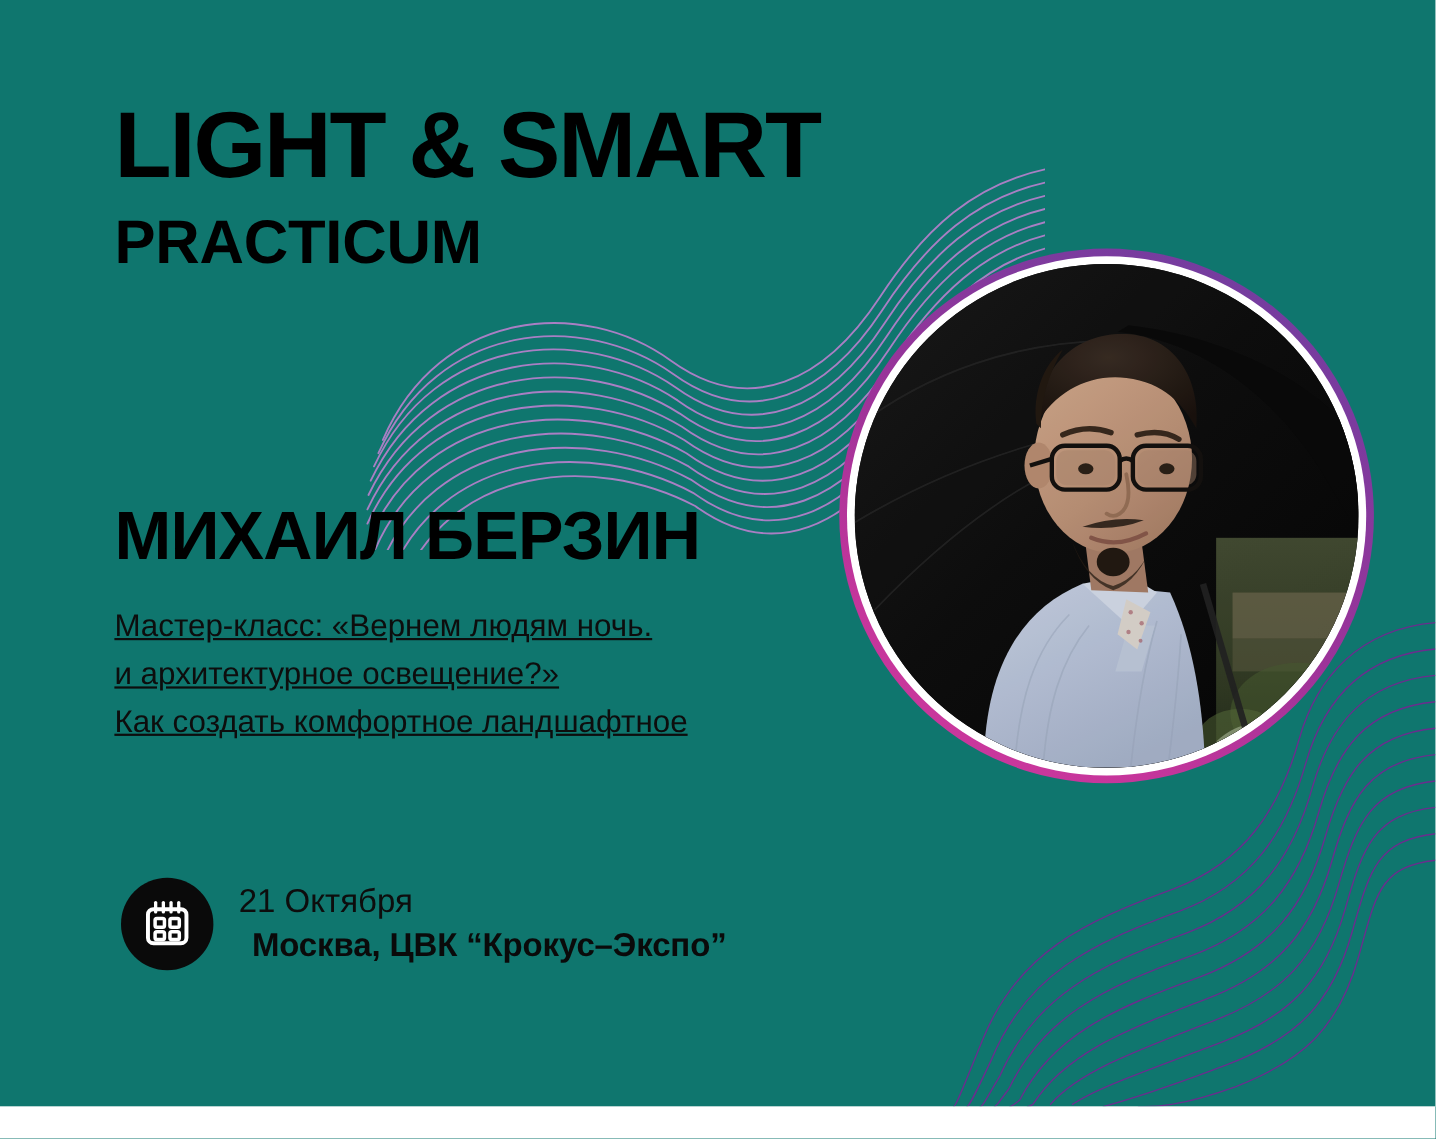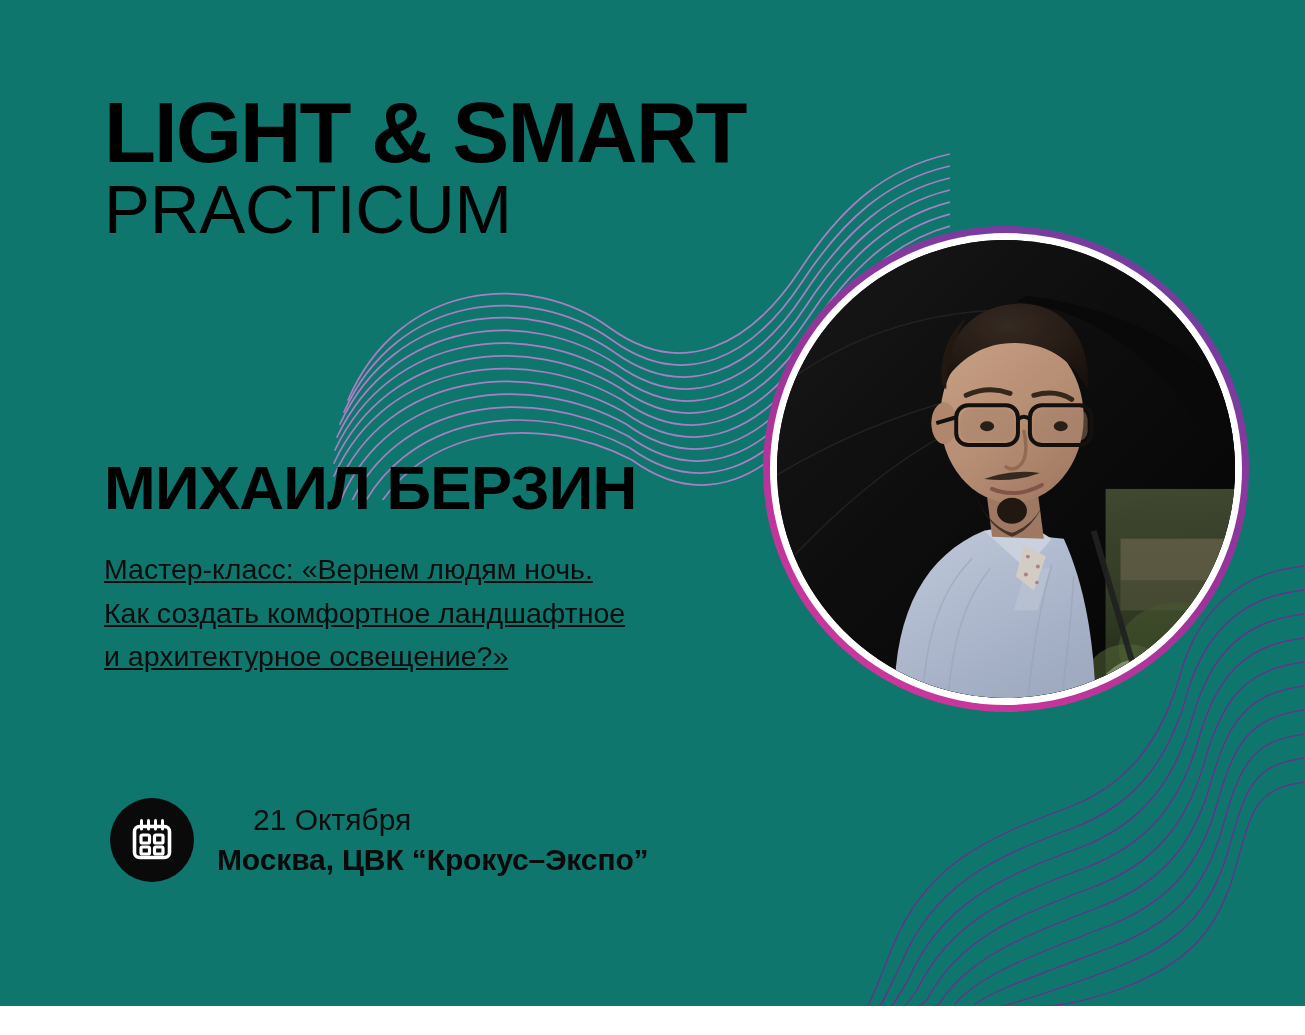--- a/index.html
+++ b/index.html
@@ -51,27 +51,27 @@
   .title-main {
     font-size: 85px;
     line-height: 0.88;
     font-weight: 800;
     letter-spacing: -0.022em;
     color: #000000;
     white-space: nowrap;
     font-stretch: condensed;
   }
   .title-sub {
-    font-size: 69px;
+    font-size: 56px;
     line-height: 1.02;
-    font-weight: 400;
+    font-weight: 700;
     letter-spacing: -0.004em;
     color: #000000;
     white-space: nowrap;
-    margin-top: 4px;
+    margin-top: 20px;
   }
 
   
   .speaker-name {
     position: absolute;
     left: 104px;
     top: 452px;
     font-size: 62px;
     font-weight: 800;
     letter-spacing: -0.012em;
@@ -115,29 +115,29 @@
     align-items: center;
     justify-content: center;
   }
   .footer-text { display: flex; flex-direction: column; gap: 2px; }
   .footer-date {
     font-size: 30px;
     font-weight: 400;
     color: #0d0d0d;
     line-height: 1.28;
     white-space: nowrap;
-    margin-left: 36px;
   }
   .footer-venue {
     font-size: 30px;
     font-weight: 700;
     color: #0a0a0a;
     line-height: 1.28;
     white-space: nowrap;
     letter-spacing: -0.004em;
+    margin-left: 12px;
   }
 
   
   .portrait-wrap {
     position: absolute;
     left: 763px;
     top: 226px;
     width: 486px;
     height: 486px;
     border-radius: 50%;
@@ -207,22 +207,22 @@
 
   <div class="headline-block">
     <div class="title-main">LIGHT &amp; SMART</div>
     <div class="title-sub">PRACTICUM</div>
   </div>
 
   <div class="speaker-name">МИХАИЛ БЕРЗИН</div>
 
   <div class="description">
     <span class="line">Мастер-класс: «Вернем людям ночь.</span>
+    <span class="line">и архитектурное освещение?»</span>
     <span class="line">Как создать комфортное ландшафтное</span>
-    <span class="line">и архитектурное освещение?»</span>
   </div>
 
   <div class="footer-block">
     <div class="cal-badge">
       <svg width="52" height="52" viewBox="0 0 52 52" aria-hidden="true">
 
         <rect x="8.5" y="12.5" width="35" height="31" rx="5" ry="5" fill="none" stroke="#ffffff" stroke-width="3.6"></rect>
 
         <g stroke="#ffffff" stroke-width="3" stroke-linecap="round">
           <line x1="15.5" y1="6.5" x2="15.5" y2="15"></line>

